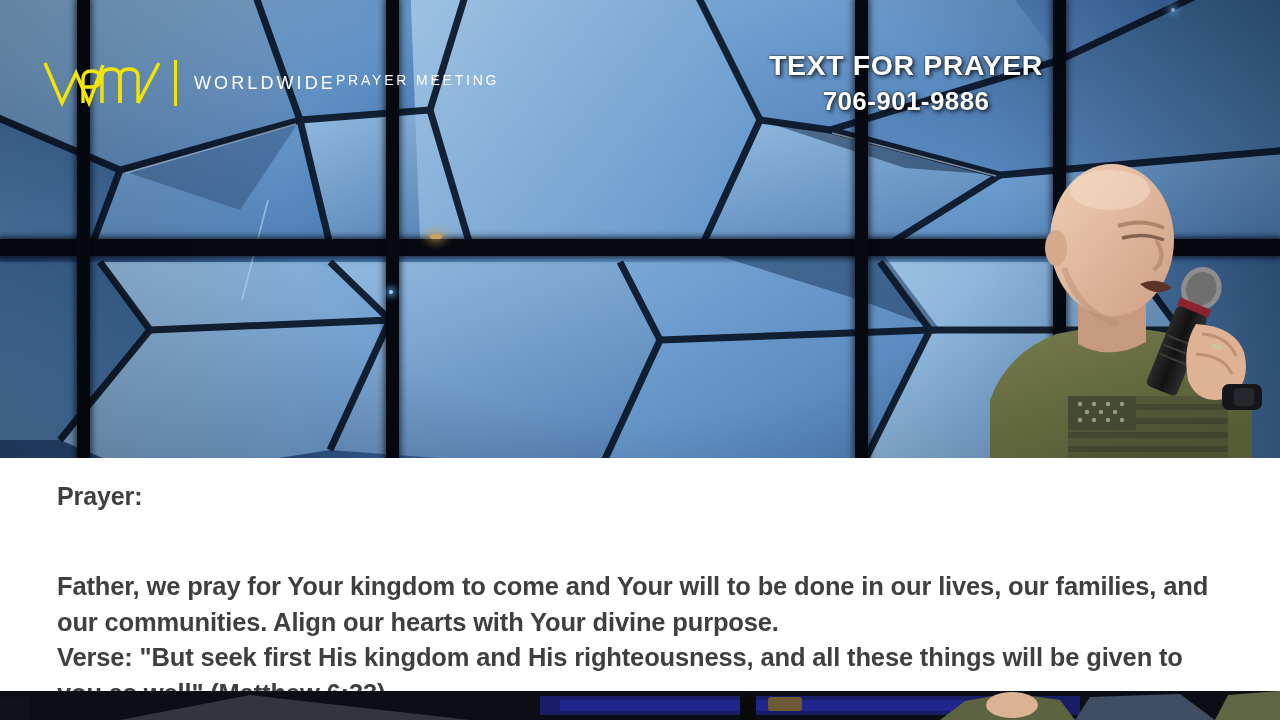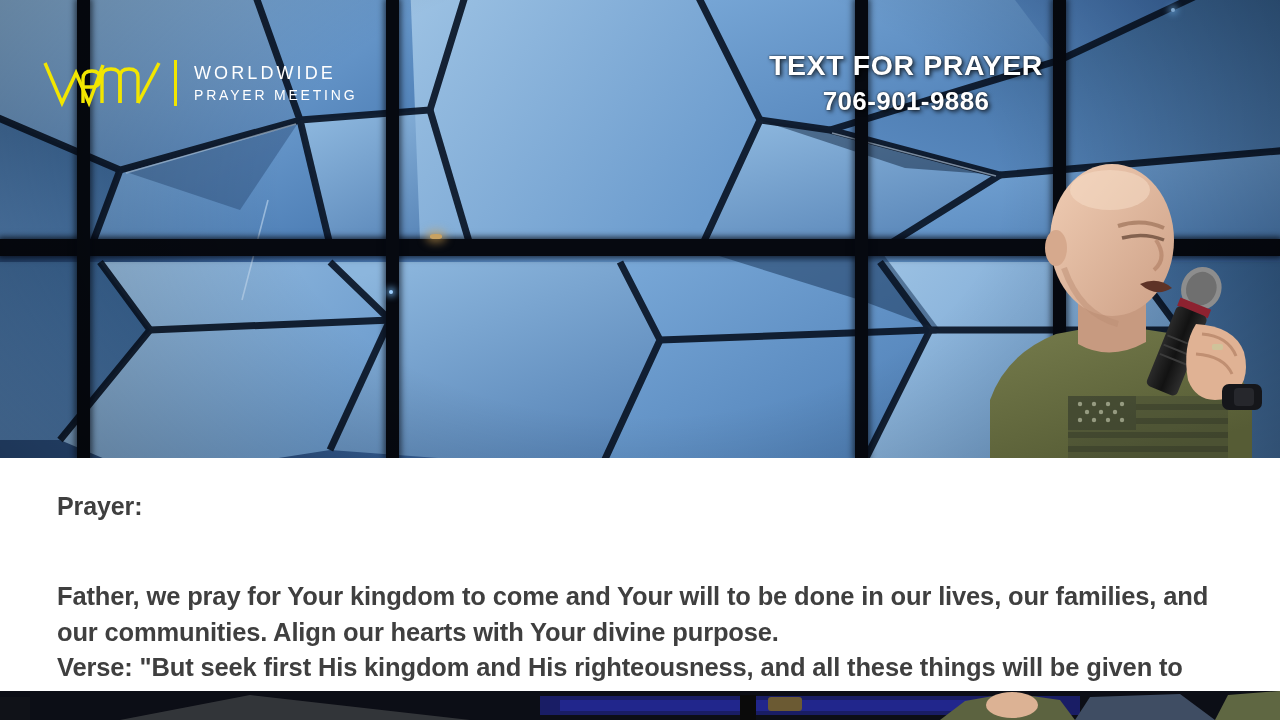--- a/index.html
+++ b/index.html
@@ -34,41 +34,41 @@
   .warm-dot { position:absolute; width:12px; height:5px; border-radius:40%;
               background:#c9a262; box-shadow:0 0 9px 4px rgba(210,160,80,.55); }
 
   .vignette { position:absolute; inset:0;
     background:radial-gradient(ellipse 900px 560px at 50% 42%, rgba(0,0,0,0) 40%, rgba(0,0,0,.42) 100%); }
 
   
   .logo { position:absolute; left:42px; top:55px; display:flex; align-items:center; height:56px; }
   .logo-mark { width:120px; height:52px; }
   .logo-rule { width:3px; height:46px; background:#F2E600; margin:0 17px 0 12px; }
-  .logo-words { display:flex; flex-direction:column; justify-content:center;
+  .logo-words { display:flex; justify-content:center;
                 color:#fff; letter-spacing:3.1px; line-height:1.38; }
   .logo-words .l1 { font-size:18px; font-weight:400; }
   .logo-words .l2 { font-size:14px; font-weight:400; letter-spacing:2.8px; }
 
   
   .prayer-cta { position:absolute; right:237px; top:49px; text-align:center; color:#fff;
                 text-shadow:2px 2px 4px rgba(0,0,0,.72), 0 0 2px rgba(0,0,0,.8); }
   .prayer-cta .cta-title { font-size:28.5px; font-weight:700; letter-spacing:.6px; white-space:nowrap; }
   .prayer-cta .cta-number { font-size:26px; font-weight:700; letter-spacing:.4px; margin-top:4px; white-space:nowrap; }
 
   
   .speaker { position:absolute; right:0; top:148px; width:320px; height:310px; overflow:hidden; }
 
   
   .caption {
     position:absolute; left:0; top:458px; width:1280px; height:233px;
     background:#ffffff; padding:24px 52px 0 57px;
     color:#3f3f3f;
   }
-  .caption .label { font-size:25px; font-weight:700; letter-spacing:-.1px;margin-top:10px; }
+  .caption .label { font-size:25px; font-weight:700; letter-spacing:-.1px; }
   .caption .body { margin-top:58px; font-size:25.5px; font-weight:700;
                    line-height:35.5px; letter-spacing:-.15px; max-width:1175px; }
   .caption .body p { margin:0; }
 </style>
 </head>
 <body>
 
 <div id="stage">
 
   <div class="video-area">

